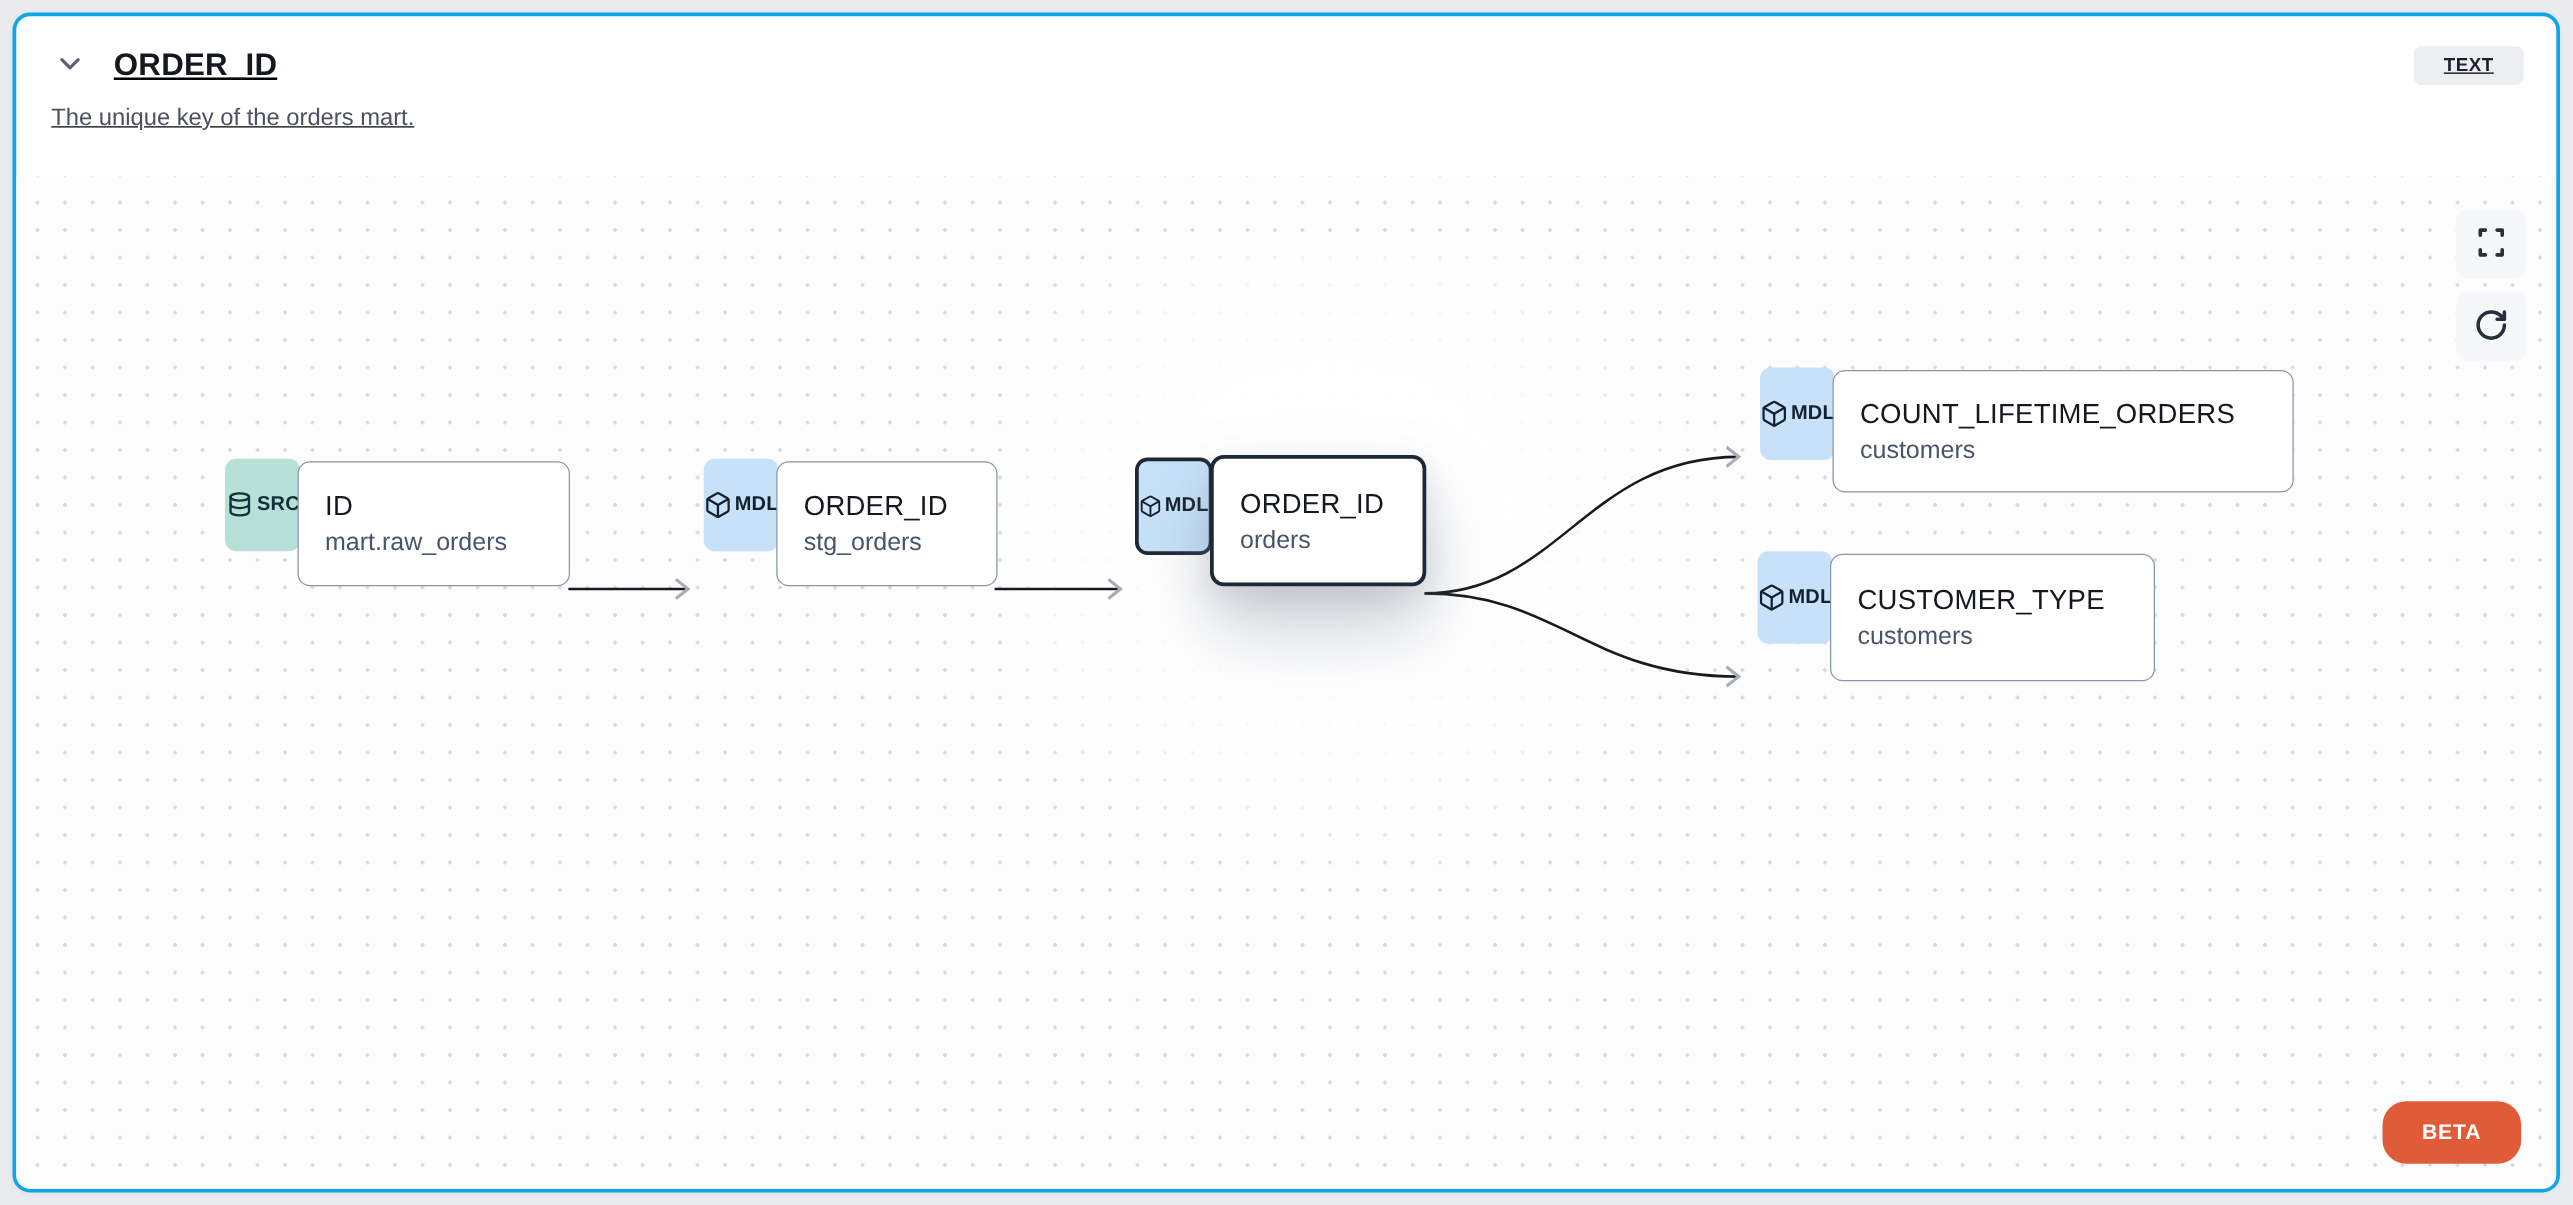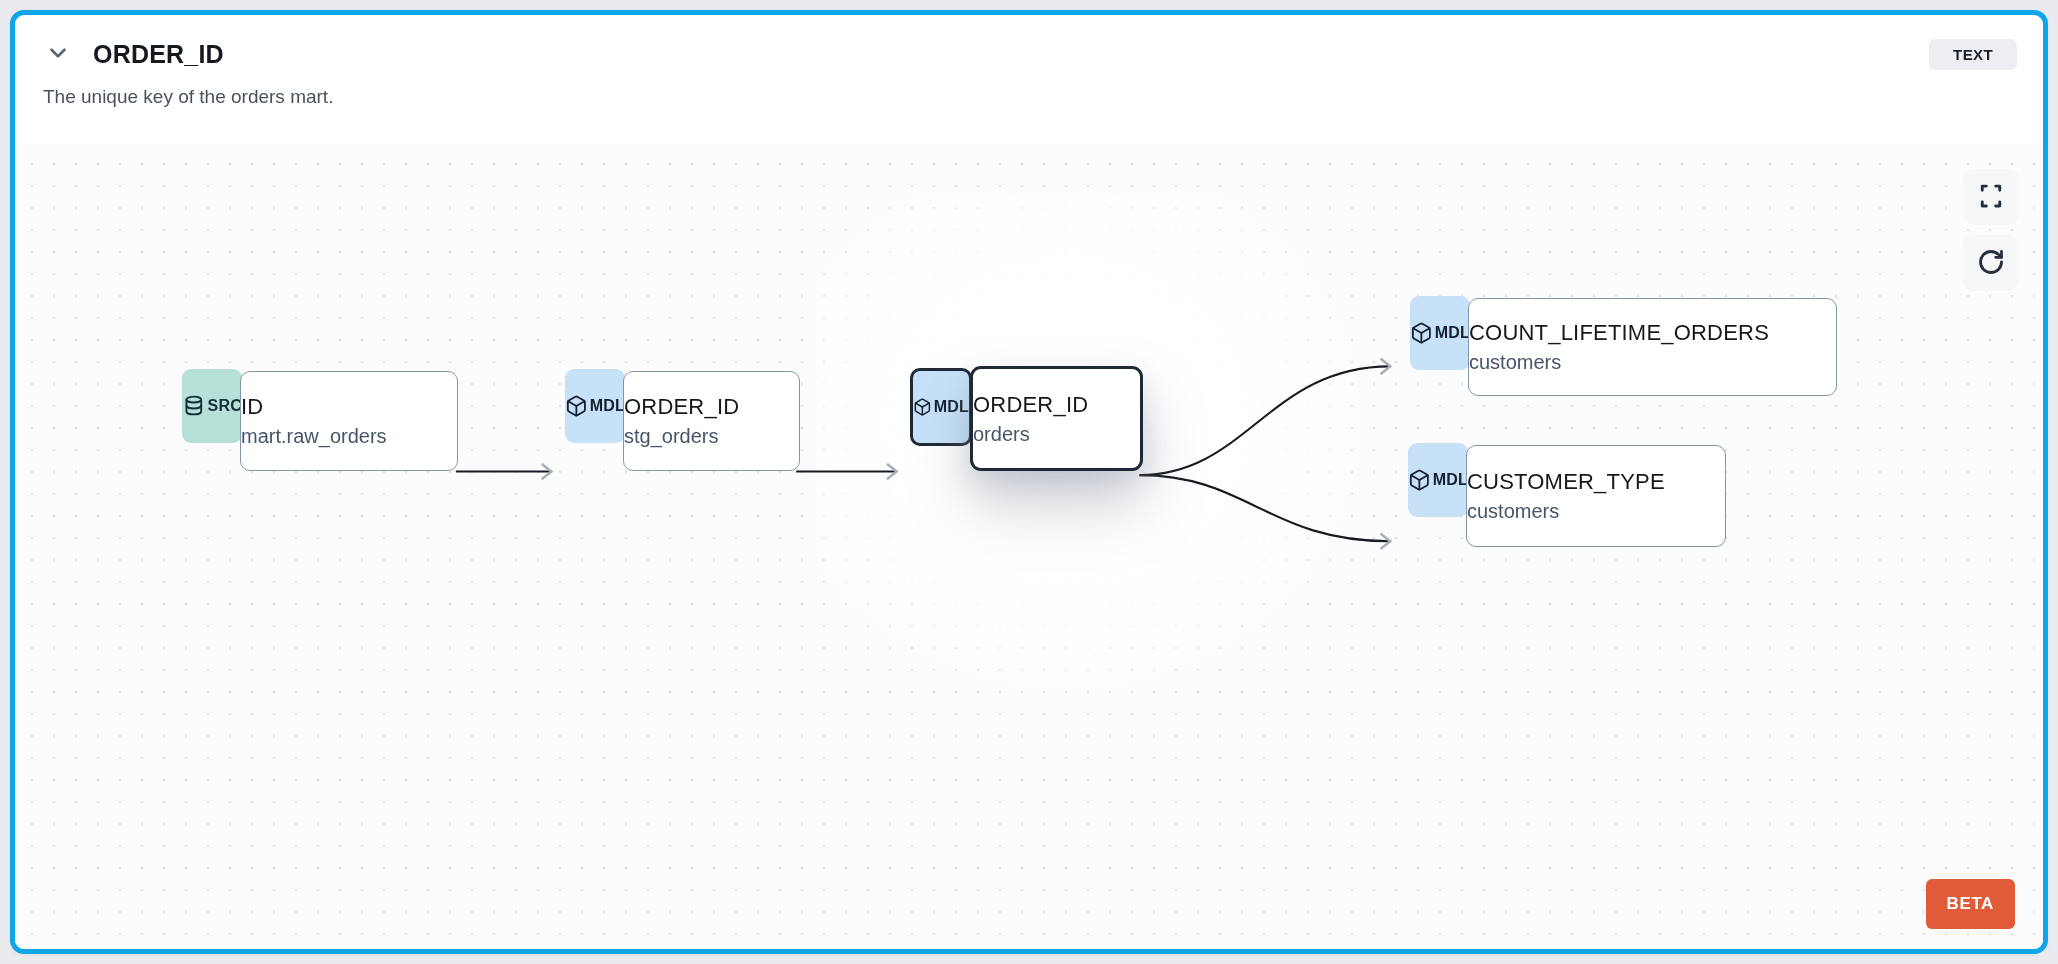--- a/index.html
+++ b/index.html
@@ -1,22 +1,22 @@
 <!DOCTYPE html>
 <html style="--accent-orange: #E05C39; --success-green: #3FA372; --link-teal: #27655A; --src-badge-bg: #B7E0D9; --mdl-badge-bg: #C7E2F8; --node-border: #8695A8; --selected-border: #1E2836; --edge: #161A20; --arrowhead: #A8AEB8; --tests-band-bg: #F4F5F7; --type-badge-bg: #ECEEF2; --canvas-dot: #D9DBDF;"><head>
 <meta charset="utf-8">
 <style>
   * { margin:0; padding:0; box-sizing:border-box; }
   html,body { width:2058px; height:964px; background:#E9EBEE; font-family:"Liberation Sans", sans-serif; overflow:hidden; }
 
   .dcard{
     position:absolute; left:10px; top:10px; width:2038px; height:944px;
-    background:#fff; border:5px solid #0ea5e9; border-radius:14px;
+    background:#fff; border:3px solid #0ea5e9; border-radius:14px;
     box-shadow:0 1px 4px rgba(0,0,0,.05);
-    display:flex; flex-direction:column; overflow:hidden;
+    display:flex; flex-direction:column; overflow:hidden;text-decoration:underline;
   }
 
   
   .card-header{ height:128px; flex:0 0 auto; padding:24px 26px 0 28px; }
   .hdr-row{ display:flex; align-items:center; gap:20px; }
   .chev-btn{ width:30px; height:30px; border:none; background:transparent; color:#5A6372; display:flex; align-items:center; justify-content:center; cursor:pointer; }
   .page-title{ font-size:25px; font-weight:700; color:#14181F; letter-spacing:.2px; }
   .type-badge{ margin-left:auto; background:var(--type-badge-bg); color:#1B212C; font-size:15px; font-weight:700; letter-spacing:.4px; padding:7px 24px; border-radius:6px; }
   .descr{ margin-top:16px; font-size:19px; color:#4A5260; }
 
@@ -40,35 +40,35 @@
   .node{ position:absolute; z-index:2; cursor:pointer; }
   .nbadge{ position:absolute; left:0; top:0; width:60px; height:74px; border-radius:9px; z-index:1;
     display:flex; flex-direction:row; align-items:center; justify-content:center; gap:2px; }
   .nbadge.src{ background:var(--src-badge-bg); color:#123038; }
   .nbadge.mdl{ background:var(--mdl-badge-bg); color:#15202E; }
   .nicon{ width:30px; height:30px; display:block; }
   .nicon svg{ width:100%; height:100%; }
   .nkind{ font-size:16px; font-weight:600; letter-spacing:.2px; }
   .ncard{ position:absolute; left:58px; top:2px; z-index:2; background:#fff;
     border:1.6px solid var(--node-border); border-radius:10px;
-    display:flex; flex-direction:column; justify-content:center; gap:5px; }
+    display:flex; flex-direction:column; justify-content:center; gap:5px; padding-left:21px; }
   .ntitle{ font-size:22px; font-weight:500; color:#15181D; letter-spacing:.2px; white-space:nowrap; }
   .nsub{ font-size:20px; color:#475569; white-space:nowrap; }
   .node.sel .nbadge{ border:3.5px solid var(--selected-border); height:78px; width:62px; border-radius:10px; }
   .node.sel .ncard{ left:60px; top:-2px; border:3.5px solid var(--selected-border); border-radius:11px;
     box-shadow:0 34px 60px rgba(122,132,148,.38), 0 10px 24px rgba(122,132,148,.18); }
 
   
   .ctrls{ position:absolute; right:24px; top:26px; z-index:3; display:flex; flex-direction:column; gap:10px; }
   .ctrl-btn{ width:56px; height:56px; border:none; border-radius:10px; background:#F6F7F9; color:#262F3C;
     display:flex; align-items:center; justify-content:center; cursor:pointer; }
   .ctrl-btn svg{ width:28px; height:28px; }
 
   .beta-badge{ position:absolute; right:28px; bottom:20px; z-index:3; background:var(--accent-orange);
-    color:#fff; font-size:17px; font-weight:700; letter-spacing:.6px; padding:15px 21px; border-radius:6px; }
+    color:#fff; font-size:17px; font-weight:700; letter-spacing:.6px; padding:15px 32px; border-radius:19px; }
 </style>
 </head>
 <body>
 
 <div class="dcard">
 
   <div class="card-header">
     <div class="hdr-row">
       <button class="chev-btn">
         <span>

